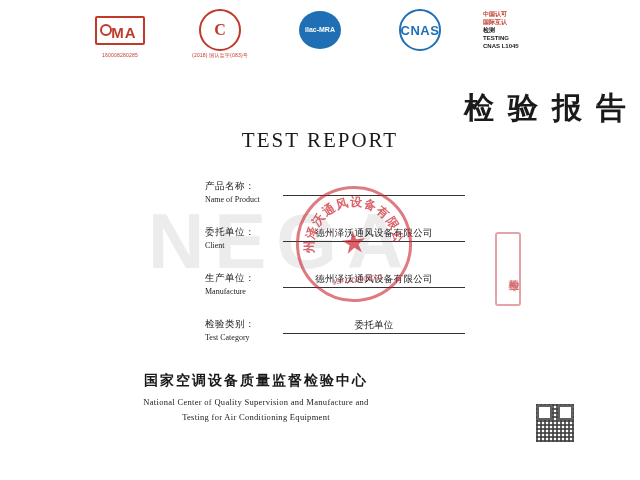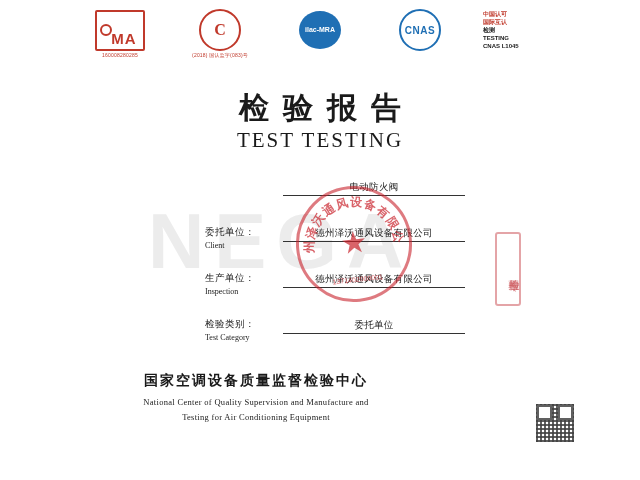--- a/index.html
+++ b/index.html
@@ -53,21 +53,21 @@
     white-space: nowrap;
   }
 
   
   .ma-box {
     border: 2px solid #c0392b;
     color: #c0392b;
     font-family: "Liberation Sans", sans-serif;
     font-weight: bold;
     font-size: 15px;
-    padding: 18px 6px 2px 14px;
+    padding: 6px 6px 2px 14px;
     position: relative;
     border-radius: 2px;
     letter-spacing: 1px;
   }
   .ma-box::before {
     content: "";
     position: absolute;
     left: 3px;
     top: 50%;
     transform: translateY(-50%);
@@ -87,21 +87,21 @@
     display: flex;
     align-items: center;
     justify-content: center;
     font-family: "Liberation Serif", serif;
     font-weight: bold;
     font-size: 16px;
   }
   .ring.blue {
     border-color: #1f6fb4;
     color: #1f6fb4;
-    font-size: 10px;
+    font-size: 13px;
     font-family: "Liberation Sans", sans-serif;
     letter-spacing: 0.5px;
   }
   .ilac {
     width: 42px;
     height: 38px;
     border-radius: 50%;
     background: #1f6fb4;
     color: #fff;
     display: flex;
@@ -123,21 +123,21 @@
   }
   .cnas-text .cn {
     color: #c0392b;
   }
 
   
   .title-cn {
     position: absolute;
     top: 88px;
     width: 640px;
-    text-align: center;
+    text-align: right;
     font-size: 30px;
     font-weight: bold;
     letter-spacing: 14px;
     text-indent: 14px;
     font-family: "DejaVu Sans", sans-serif;
   }
   .title-en {
     position: absolute;
     top: 128px;
     width: 640px;
@@ -374,42 +374,45 @@
         <div>TESTING</div>
         <div>CNAS L1045</div>
       </div>
     </div>
 
   </div>
 
   <div class="watermark">NEGA</div>
 
   <div class="title-cn">检验报告</div>
-  <div class="title-en">TEST TESTING</div>
+  <div class="title-en">TEST REPORT</div>
 
   <div class="fields">
 
     <div class="field">
-      <div class="field-value">电动防火阀</div>
+      <div class="field-labels">
+        <div class="lbl-cn">产品名称：</div>
+        <div class="lbl-en">Name of Product</div>
+      </div>
       <div class="field-line"></div>
     </div>
 
     <div class="field">
       <div class="field-labels">
         <div class="lbl-cn">委托单位：</div>
         <div class="lbl-en">Client</div>
       </div>
       <div class="field-value">德州泽沃通风设备有限公司</div>
       <div class="field-line"></div>
     </div>
 
     <div class="field">
       <div class="field-labels">
         <div class="lbl-cn">生产单位：</div>
-        <div class="lbl-en">Inspection</div>
+        <div class="lbl-en">Manufacture</div>
       </div>
       <div class="field-value">德州泽沃通风设备有限公司</div>
       <div class="field-line"></div>
     </div>
 
     <div class="field">
       <div class="field-labels">
         <div class="lbl-cn">检验类别：</div>
         <div class="lbl-en">Test Category</div>
       </div>

